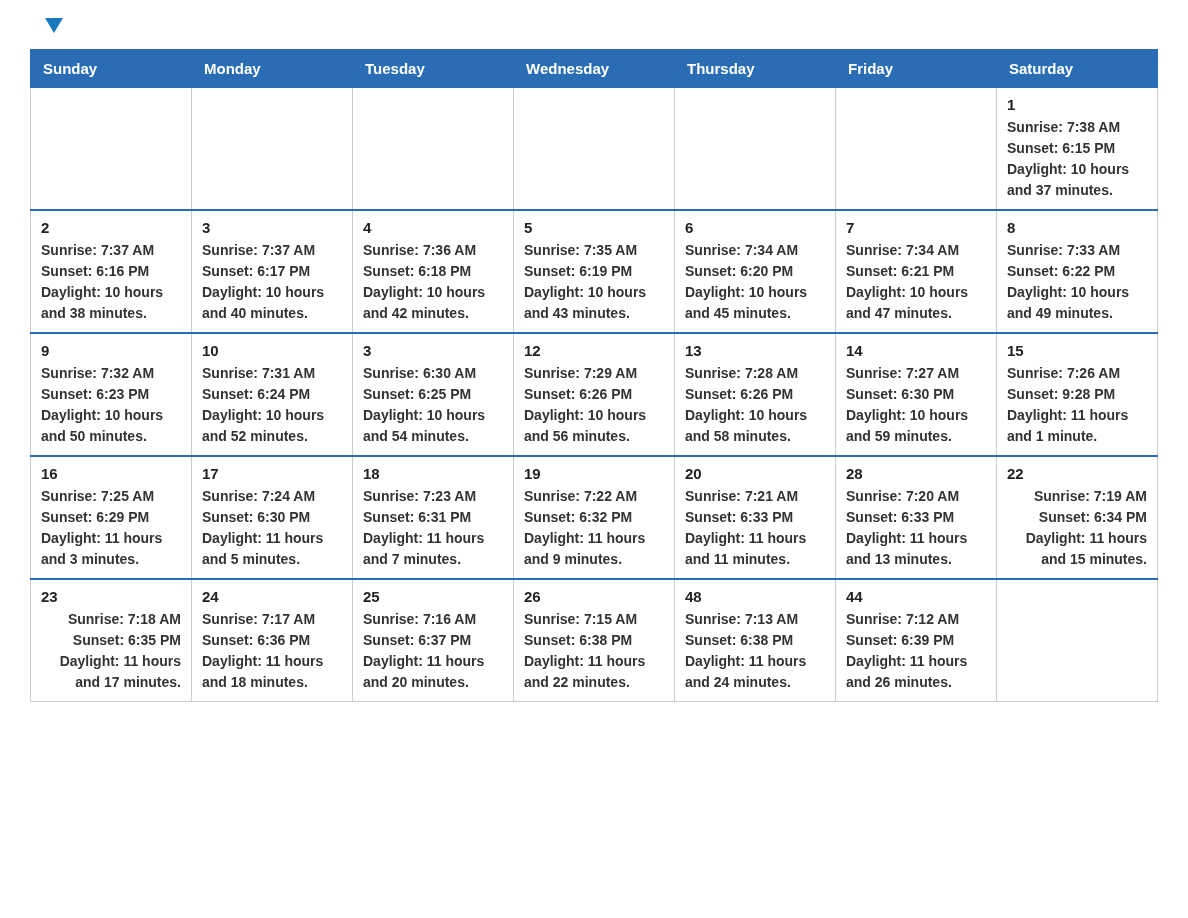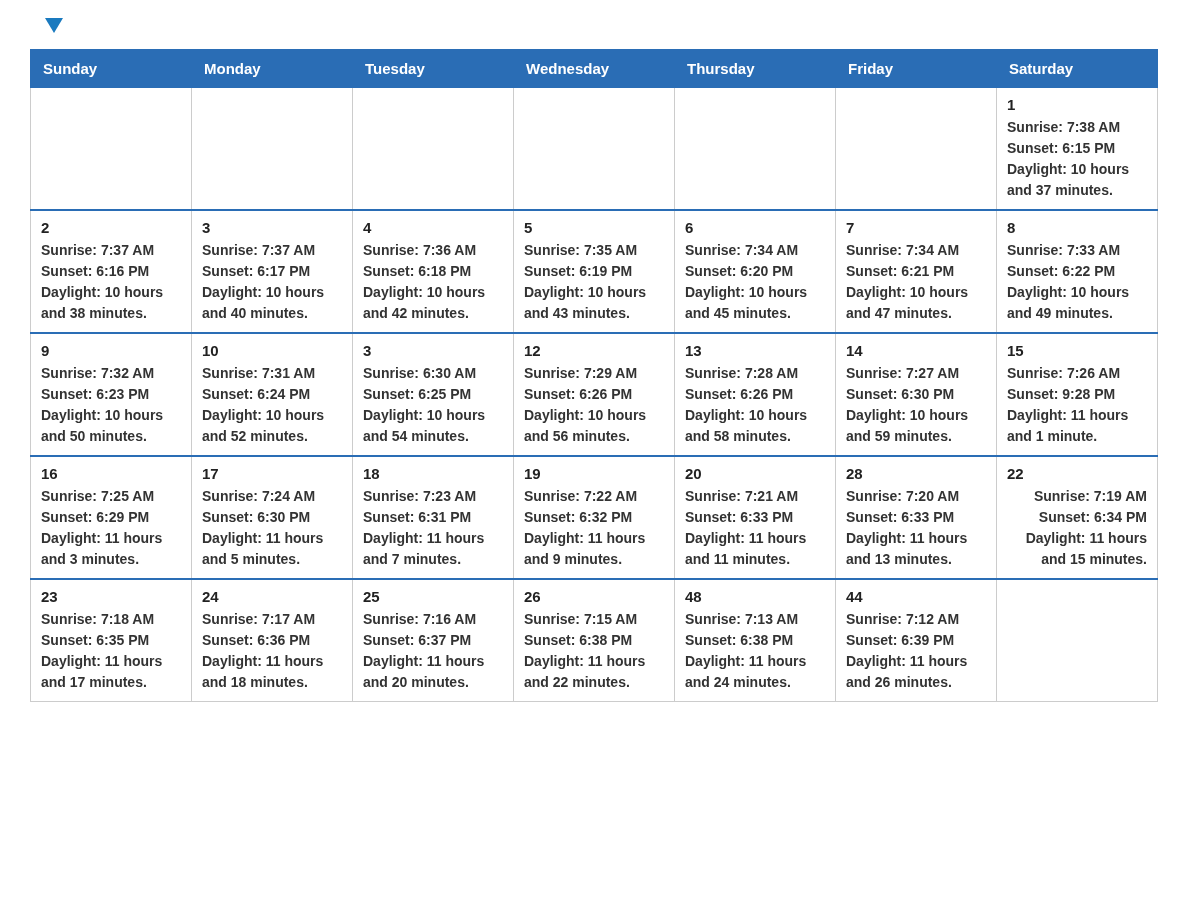--- a/index.html
+++ b/index.html
@@ -304,21 +304,21 @@
           <span class="day-number">22</span>
           <div class="day-info" style="white-space: pre-line; text-align: right;">Sunrise: 7:19 AM
 Sunset: 6:34 PM
 Daylight: 11 hours
 and 15 minutes.</div>
         </td>
       </tr>
       <tr>
         <td>
           <span class="day-number">23</span>
-          <div class="day-info" style="white-space: pre-line;">Sunrise: 7:18 AM
+          <div class="day-info" style="white-space: pre-line; text-align: right;">Sunrise: 7:18 AM
 Sunset: 6:35 PM
 Daylight: 11 hours
 and 17 minutes.</div>
         </td>
         <td>
           <span class="day-number">24</span>
           <div class="day-info" style="white-space: pre-line;">Sunrise: 7:17 AM
 Sunset: 6:36 PM
 Daylight: 11 hours
 and 18 minutes.</div>

